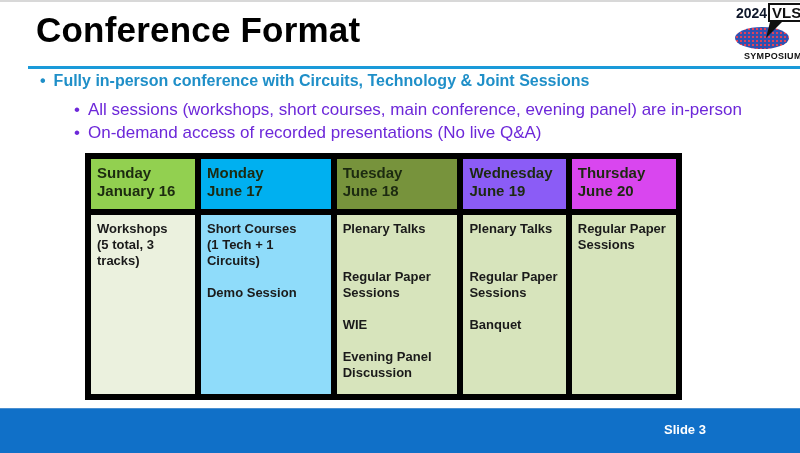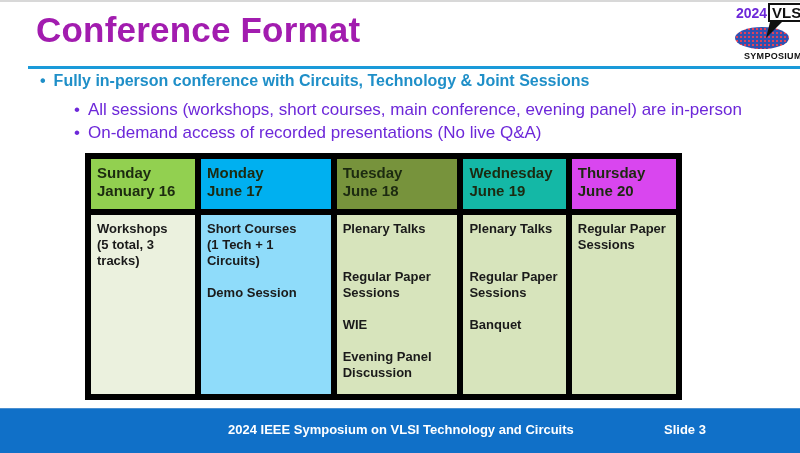--- a/index.html
+++ b/index.html
@@ -3,25 +3,25 @@
 <meta charset="utf-8">
 <style>
   html, body { margin: 0; padding: 0; }
   body {
     width: 800px; height: 453px; position: relative; overflow: hidden;
     background: #ffffff; font-family: "Liberation Sans", sans-serif;
   }
   .topline { position: absolute; left: 0; top: 0; width: 800px; height: 2px; background: #d8d8d8; }
   .title {
     position: absolute; left: 36px; top: 10px; margin: 0;
-    font-size: 35px; font-weight: bold; color: #a21caf; letter-spacing: 0.2px;
+    font-size: 35px; font-weight: bold; color: #000000; letter-spacing: 0.2px;
   }
   .rule { position: absolute; left: 28px; top: 66px; width: 772px; height: 3px; background: #1a9ad9; }
   .logo { position: absolute; left: 726px; top: 2px; width: 74px; height: 62px; }
-  .logo-year { position: absolute; left: 10px; top: 3px; font-size: 14px; font-weight: bold; color: #6d28d9; }
+  .logo-year { position: absolute; left: 10px; top: 3px; font-size: 14px; font-weight: bold; color: #0f172a; }
   .logo-vlsi {
     position: absolute; left: 42px; top: 1px; font-size: 15px; font-weight: bold; color: #111;
     border: 2px solid #111; padding: 0 2px; line-height: 15px; background: #fff;
   }
   .logo-svg { position: absolute; left: 6px; top: 18px; }
   .logo-sym { position: absolute; left: 18px; top: 49px; font-size: 9px; font-weight: bold; color: #111; letter-spacing: 0.3px; }
 
   .bullet1 {
     position: absolute; left: 40px; top: 72px; font-size: 16px; font-weight: bold; color: #1f8fc8;
   }
@@ -35,21 +35,21 @@
   .sched {
     position: absolute; left: 85px; top: 153px; width: 597px;
     border-collapse: collapse; font-size: 13px;
   }
   .sched td { vertical-align: top; padding: 5px 6px; border: 6px solid #000000; }
   .sched .hdr td { height: 40px; font-size: 15px; font-weight: bold; color: #1c2a10; line-height: 18px; }
   .sched .body td { height: 168px; font-weight: bold; color: #1a1a1a; line-height: 16px; padding-top: 6px; }
   .c-sun-h { background: #92d050; width: 97px; }
   .c-mon-h { background: #00b0f0; width: 132px; }
   .c-tue-h { background: #77933c; width: 118px; }
-  .c-wed-h { background: #14b8a6; width: 92px; }
+  .c-wed-h { background: #8b5cf6; width: 92px; }
   .c-thu-h { background: #d946ef; width: 98px; }
   .c-sun-b { background: #ebf1de; }
   .c-mon-b { background: #8fdcfa; }
   .c-tue-b, .c-wed-b, .c-thu-b { background: #d7e4bc; }
   .line { display: block; }
   .gap { display: block; height: 16px; }
 
   .footer {
     position: absolute; left: 0; top: 408px; width: 800px; height: 44px;
     background: #1070c8; border-top: 1px solid #4a8fd0;
@@ -152,15 +152,14 @@
     </td>
     <td class="c-thu-b">
       <span class="line">Regular Paper</span>
       <span class="line">Sessions</span>
     </td>
   </tr>
 </tbody>
   </table>
 
 <div class="footer">
-  <span class="footer-text">2024 IEEE Symposium on VLSI Technology and Circuits</span>
   <span class="footer-slide">Slide 3</span>
 </div>
 
 </body></html>

